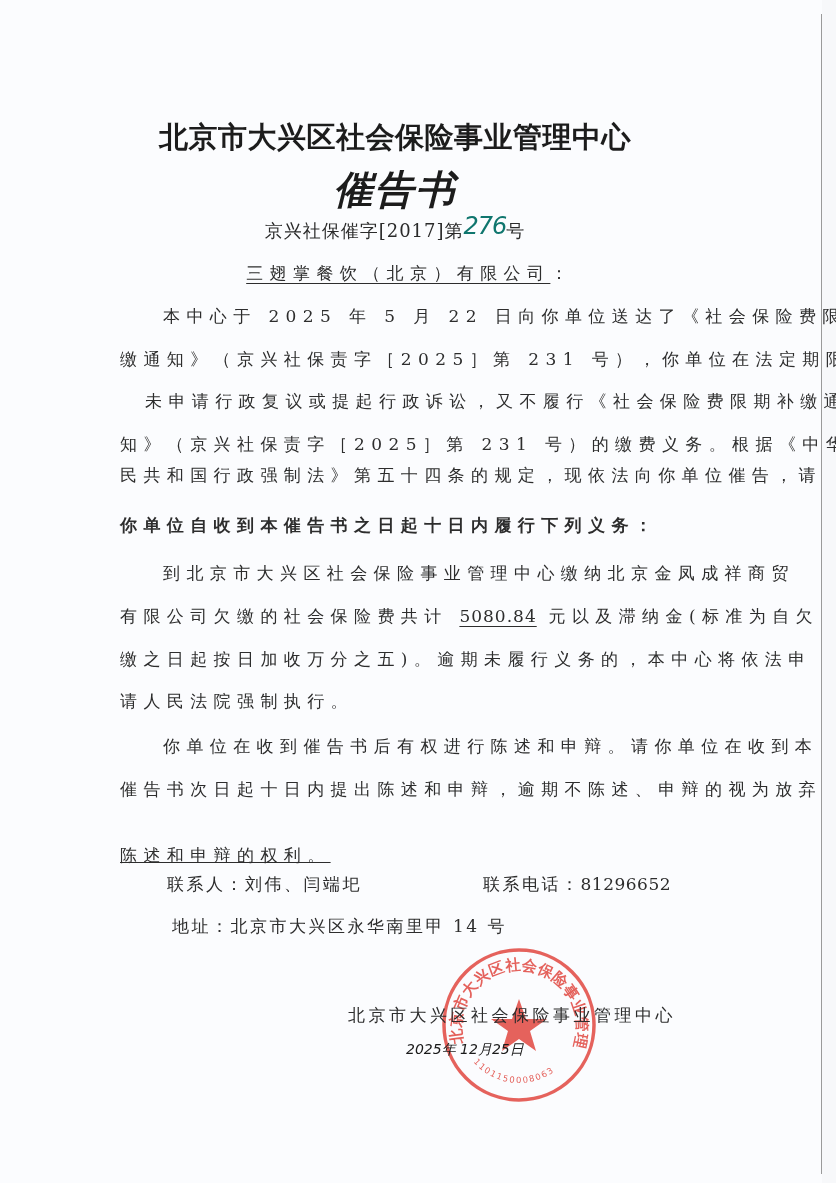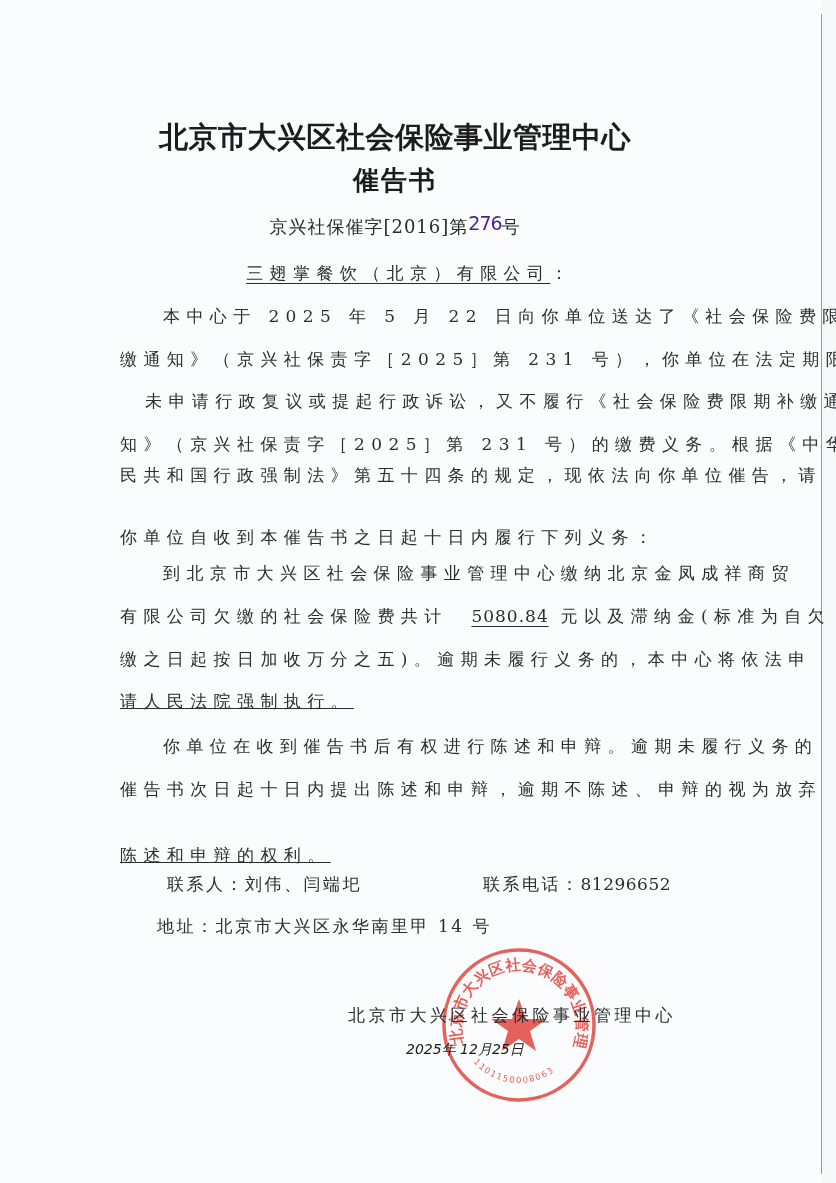--- a/index.html
+++ b/index.html
@@ -16,28 +16,28 @@
   .edge-shade {
     position: absolute; left: 822px; top: 0; width: 14px; height: 1183px;
     background: #f7f8fa;
   }
   .title {
     position: absolute; left: 0; width: 790px; text-align: center;
     font-family: "DejaVu Sans", "Liberation Sans", sans-serif;
     font-weight: bold; color: #1c1c1c;
   }
   .title1 { top: 118px; font-size: 29px; letter-spacing: 0.5px; }
-  .title2 { top: 163px; font-size: 26px; letter-spacing: 2px; }
+  .title2 { top: 163px; font-size: 39px; letter-spacing: 2px; font-style: italic; }
   .docno {
     position: absolute; top: 215px; left: 0; width: 790px; text-align: center;
     font-size: 18px; letter-spacing: 1px; color: #2a2a2a;
   }
   .docno .hand {
-    font-family: "DejaVu Sans", sans-serif; font-size: 19px;
-    color: #4c1d95; letter-spacing: -1px; display: inline-block; transform: translateY(-3px);
+    font-family: "DejaVu Sans", sans-serif; font-style: italic; font-size: 24px;
+    color: #0f766e; letter-spacing: -1px; display: inline-block; transform: translateY(-3px);
   }
   .line {
     position: absolute; left: 120px; width: 580px;
     font-size: 17px; letter-spacing: 6.4px; white-space: nowrap; color: #2d2d2d;
   }
   .indent { left: 163px; }
   .u { text-decoration: underline; text-underline-offset: 4px; text-decoration-thickness: 1px; }
   .stamp {
     position: absolute; left: 441px; top: 947px; width: 156px; height: 156px;
   }
@@ -52,52 +52,52 @@
 </head>
 <body>
 
 <div class="edge-shade"></div>
 <div class="edge-line"></div>
 
 <div class="title title1">北京市大兴区社会保险事业管理中心</div>
 <div class="title title2">催告书</div>
 
 <div class="docno">
-  <span>京兴社保催字[2016]第</span><span class="hand">276</span><span>号</span>
+  <span>京兴社保催字[2017]第</span><span class="hand">276</span><span>号</span>
 </div>
 
 <div class="line" style="top:262px;text-align:center;">
   <span class="u">三翅掌餐饮（北京）有限公司</span><span>：</span>
 </div>
 
 <div class="line indent" style="top:305px;">本中心于 2025 年 5 月 22 日向你单位送达了《社会保险费限期补</div>
 <div class="line" style="top:348px;">缴通知》（京兴社保责字［2025］第 231 号），你单位在法定期限内</div>
 <div class="line" style="top:390px;margin-left:25px;">未申请行政复议或提起行政诉讼，又不履行《社会保险费限期补缴通</div>
 <div class="line" style="top:433px;">知》（京兴社保责字［2025］第 231 号）的缴费义务。根据《中华人</div>
 <div class="line" style="top:464px;">民共和国行政强制法》第五十四条的规定，现依法向你单位催告，请</div>
-<div class="line" style="top:526px;">你单位自收到本催告书之日起十日内履行下列义务：</div>
+<div class="line" style="top:514px;font-weight:bold;">你单位自收到本催告书之日起十日内履行下列义务：</div>
 
 <div class="line indent" style="top:562px;">到北京市大兴区社会保险事业管理中心缴纳北京金凤成祥商贸</div>
 <div class="line" style="top:605px;">
-  <span>有限公司欠缴的社会保险费共计 </span><span class="u" style="letter-spacing:1px;margin-left:12px;">5080.84</span><span> 元以及滞纳金(标准为自欠</span>
+  <span>有限公司欠缴的社会保险费共计 </span><span class="u" style="letter-spacing:1px;">5080.84</span><span> 元以及滞纳金(标准为自欠</span>
 </div>
 <div class="line" style="top:648px;">缴之日起按日加收万分之五)。逾期未履行义务的，本中心将依法申</div>
-<div class="line" style="top:690px;text-decoration:underline;">请人民法院强制执行。</div>
+<div class="line" style="top:690px;">请人民法院强制执行。</div>
 
-<div class="line indent" style="top:735px;">你单位在收到催告书后有权进行陈述和申辩。逾期未履行义务的</div>
+<div class="line indent" style="top:735px;">你单位在收到催告书后有权进行陈述和申辩。请你单位在收到本</div>
 <div class="line" style="top:778px;">催告书次日起十日内提出陈述和申辩，逾期不陈述、申辩的视为放弃</div>
 <div class="line" style="top:844px;text-decoration:underline;">陈述和申辩的权利。</div>
 
 <div class="line" style="top:873px; left:167px; letter-spacing:2.5px;">
   <span>联系人：</span><span>刘伟、闫端圯</span>
 </div>
 <div class="line" style="top:873px; left:483px; width:220px; letter-spacing:2.5px;">
   <span>联系电话：</span><span style="letter-spacing:0.5px;">81296652</span>
 </div>
-<div class="line" style="top:915px; left:157px; letter-spacing:2.5px;">
+<div class="line" style="top:915px; left:172px; letter-spacing:2.5px;">
   <span>地址：</span><span>北京市大兴区永华南里甲 14 号</span>
 </div>
 
 <svg class="stamp" viewBox="0 0 156 156">
   <defs>
     <path id="ringTop" d="M 22 96 A 58 58 0 1 1 134 96"></path>
     <path id="ringBottom" d="M 30 112 A 60 60 0 0 0 126 112"></path>
   </defs>
   <circle cx="78" cy="78" r="75" fill="none" stroke="#e0463f" stroke-width="3.5" opacity="0.85"></circle>
   <text font-family="DejaVu Sans, sans-serif" font-weight="bold" font-size="15" fill="#e0463f" opacity="0.85" letter-spacing="0.5">

